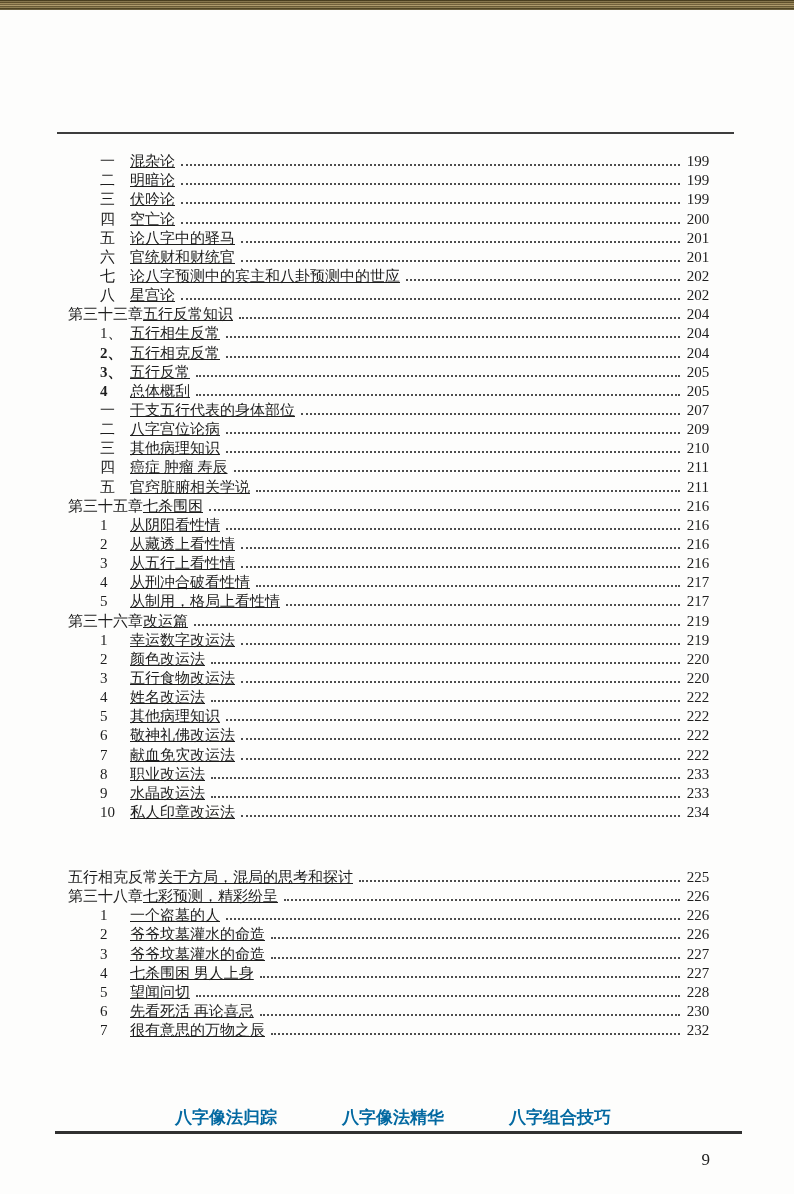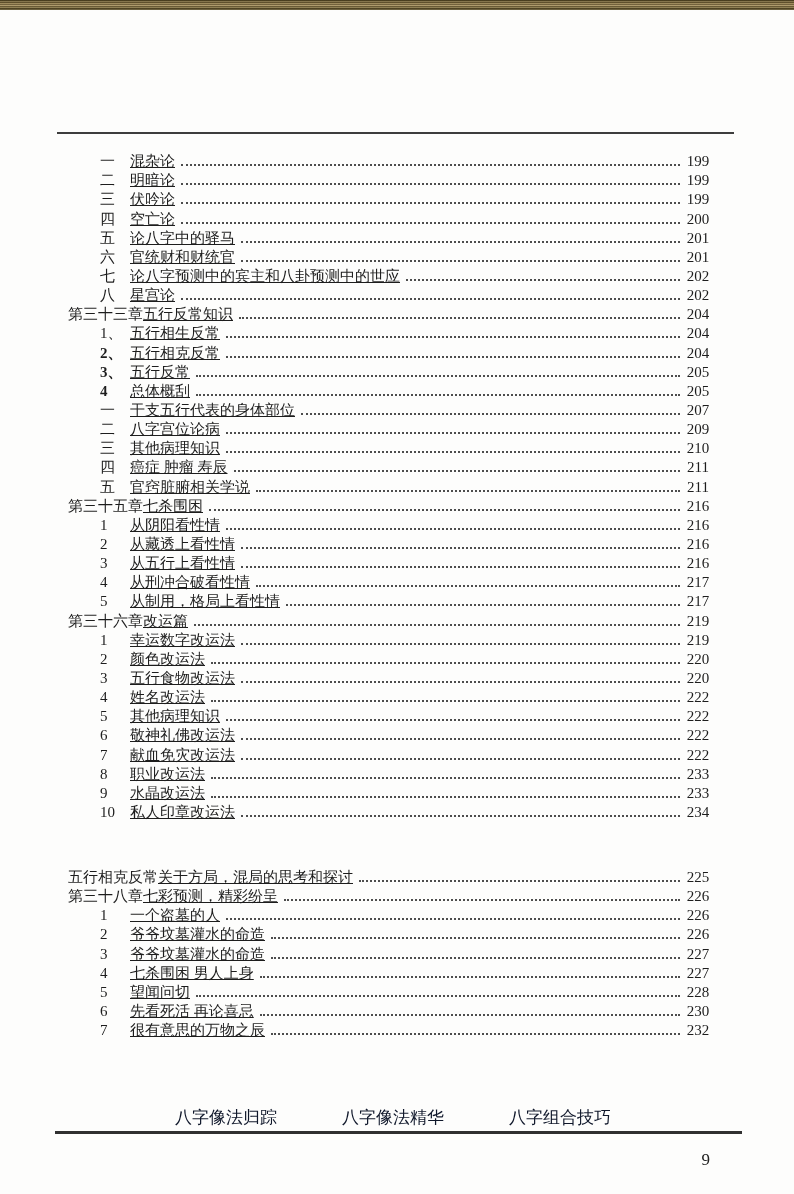--- a/index.html
+++ b/index.html
@@ -45,21 +45,21 @@
   .row .leader{
     flex:1 1 auto;height:1px;align-self:flex-end;
     border-bottom:2px dotted #4d4d4d;
     margin:0 4px 4px 6px;min-width:12px;
   }
   .row .pg{flex:0 0 auto;min-width:28px;text-align:center;}
   
   .footer-books{
     position:absolute;top:1106px;left:175px;
     display:flex;gap:65px;
-    font-size:17px;font-weight:normal;color:#0f172a;white-space:nowrap;
+    font-size:17px;font-weight:bold;color:#0369a1;white-space:nowrap;
   }
   .footer-rule{top:1131px;left:55px;right:52px;height:3px;background:#303030;}
   .page-number{
     position:absolute;top:1150px;right:84px;
     font-size:17px;color:#222;
   }
 </style>
 </head>
 <body>
 

